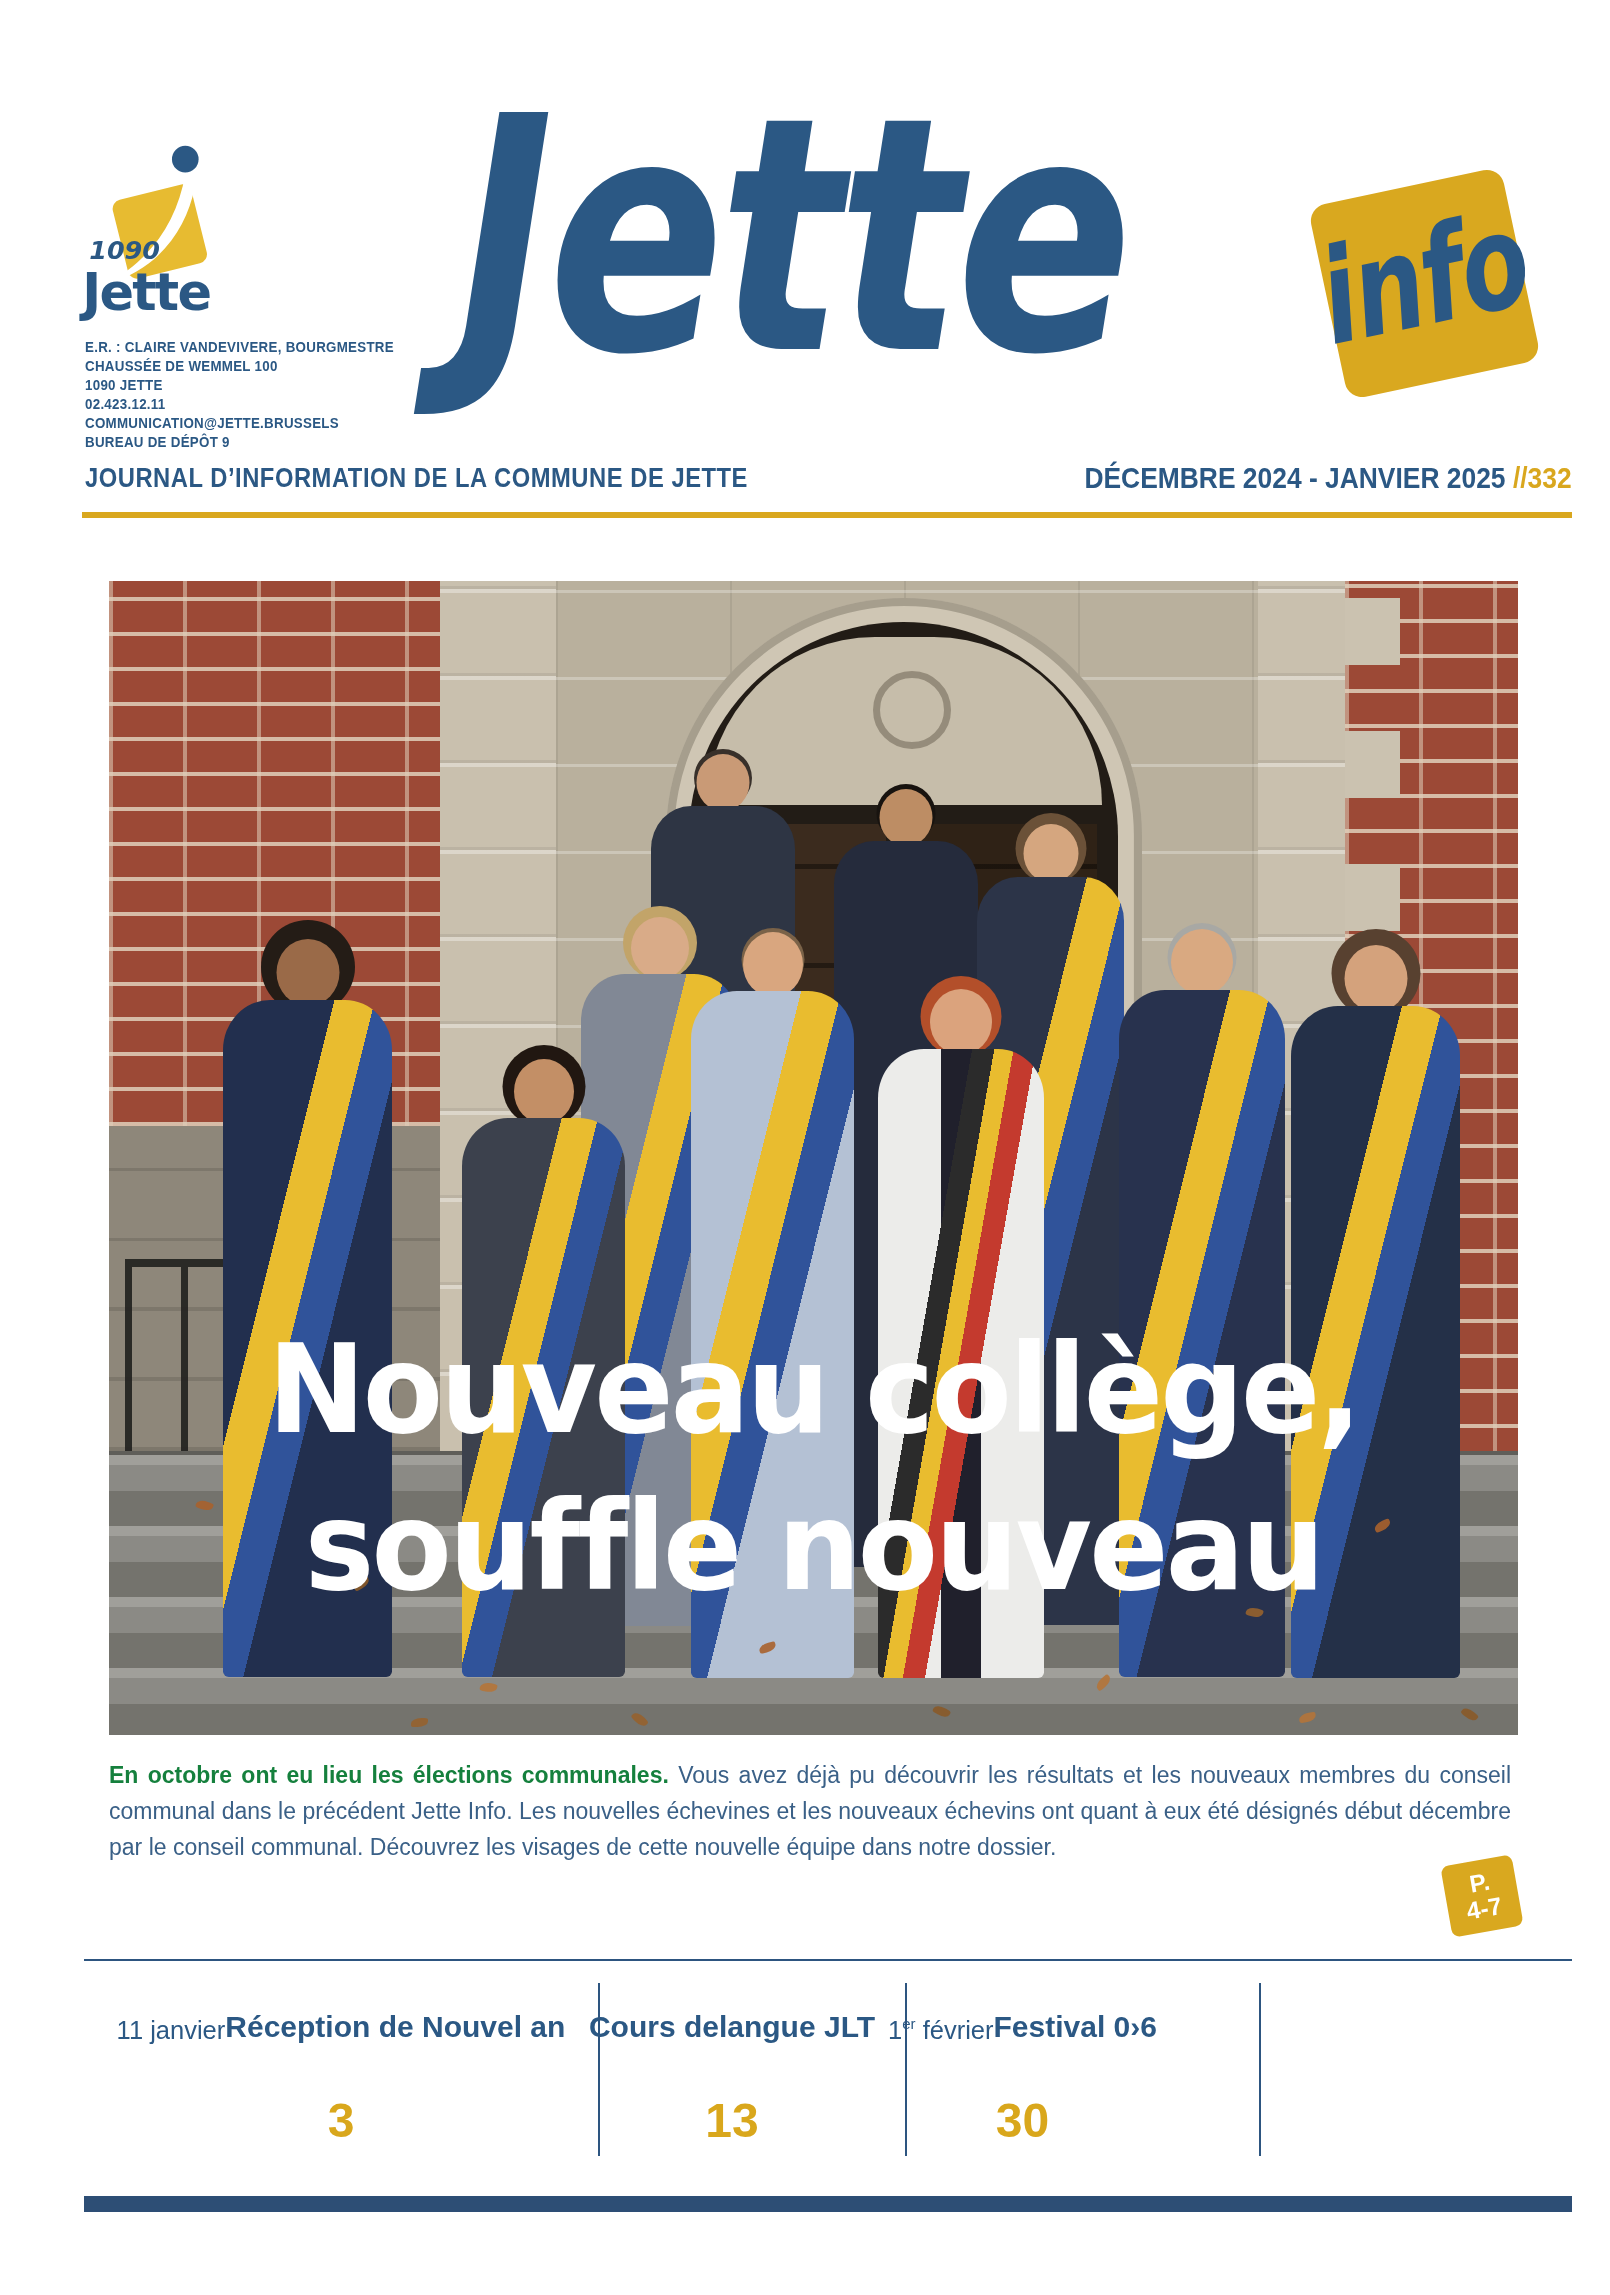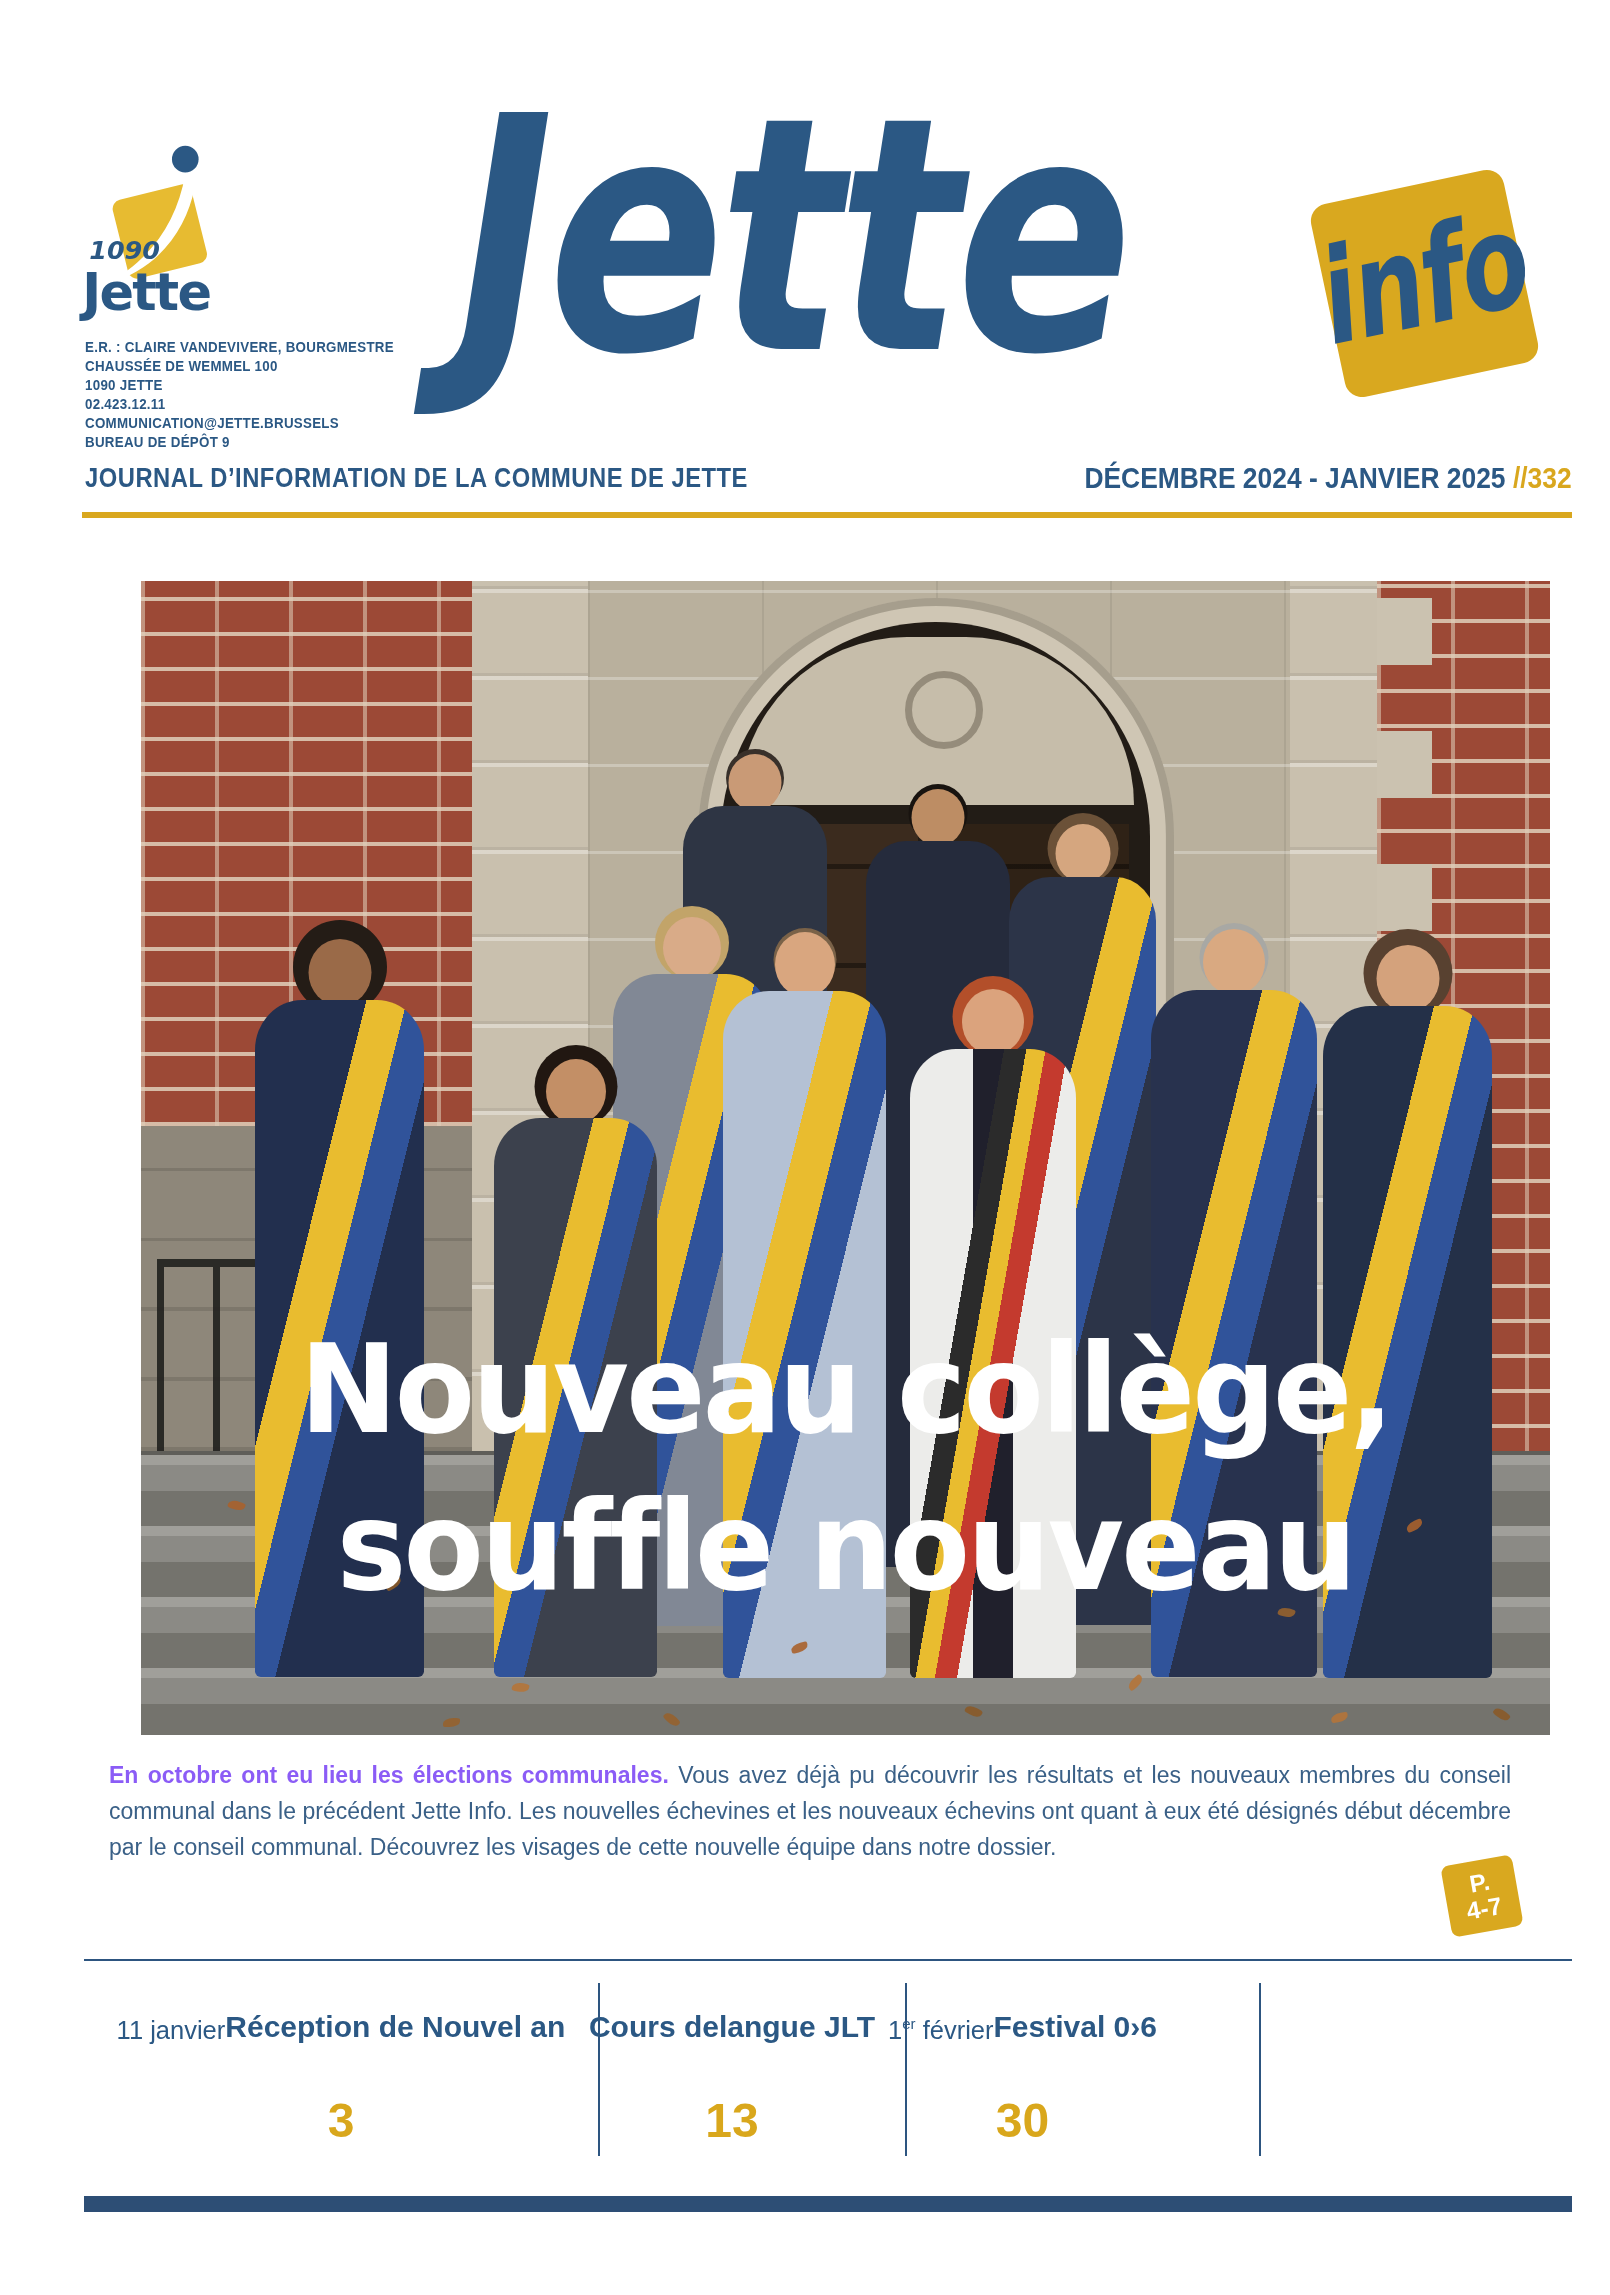--- a/index.html
+++ b/index.html
@@ -21,21 +21,21 @@
 
   .journal-line{position:absolute;left:85px;top:463px;color:#2b5884;font-weight:700;font-size:27px;
            letter-spacing:0.6px;transform:scaleX(.88);transform-origin:left top;white-space:nowrap;}
   .date-line{position:absolute;right:38px;top:461px;color:#2b5884;font-weight:700;font-size:30px;
            letter-spacing:0;transform:scaleX(.88);transform-origin:right top;white-space:nowrap;text-align:right;}
   .date-line .issue-no{color:#d9a71e;}
   .gold-rule{position:absolute;left:82px;top:512px;width:1490px;height:6.4px;background:#d9a71e;}
 
   
   .photo{position:absolute;left:109px;top:581px;width:1409px;height:1154px;overflow:hidden;
-         background:linear-gradient(#c9c0ae,#b3a996);margin-left:32px;}
+         background:linear-gradient(#c9c0ae,#b3a996);}
   .brick{background-color:#9c4936;background-image:
       repeating-linear-gradient(0deg, rgba(224,207,186,.85) 0 4.1px, rgba(0,0,0,0) 4.1px 35px),
       repeating-linear-gradient(90deg, rgba(224,207,186,.55) 0 4.1px, rgba(0,0,0,0) 4.1px 74px);}
   .brick-left{position:absolute;left:0;top:0;width:331px;height:545px;}
   .stone-base-left{position:absolute;left:0;top:545px;width:331px;height:325px;background-color:#8e877a;
       background-image:repeating-linear-gradient(0deg, rgba(0,0,0,.12) 0 3.5px, rgba(0,0,0,0) 3.5px 70px);}
   .iron-railing{position:absolute;left:16.2px;top:678px;width:250px;height:232px;
       border-top:8.1px solid #20201e;opacity:.9;
       background:repeating-linear-gradient(90deg,#20201e 0 7px,rgba(0,0,0,0) 7px 56px);}
   .stone-pillar{background-color:#c9c0ae;
@@ -71,21 +71,21 @@
   .figure .body{position:absolute;left:0;right:0;bottom:0;}
 
   .headline{position:absolute;left:0;top:730px;width:100%;text-align:center;color:#fff;
       font-family:"DejaVu Sans",sans-serif;font-weight:700;font-size:123px;line-height:1.28;
       letter-spacing:-2.9px;}
   .headline span{display:block;transform:scaleX(.95);transform-origin:center;white-space:nowrap;}
 
   
   .intro{position:absolute;left:109px;top:1757px;width:1402px;color:#3a6087;font-size:23px;
       line-height:36px;text-align:justify;margin:0;}
-  .intro strong{color:#8b5cf6;font-weight:700;}
+  .intro strong{color:#15803d;font-weight:700;}
   .page-badge{position:absolute;left:1446px;top:1860px;width:72px;height:72px;background:#d9a81f;
       border-radius:8.1px;transform:rotate(-10deg);display:flex;flex-direction:column;align-items:center;
       justify-content:center;color:#fff;font-weight:700;font-size:24.4px;line-height:1.08;}
 
   
   .events-rule{position:absolute;left:84px;top:1959px;width:1488px;height:2.3px;background:#2d5580;}
   .events{position:absolute;left:84px;top:1980px;width:1488px;height:180px;display:flex;}
   .event{display:flex;flex-direction:column;align-items:center;}
   .event.c1{width:514px;} .event.c2{width:268px;} .event.c3{width:354px;} .event.c4{width:313px;}
   .event-text{display:flex;justify-content:flex-end;align-items:center;height:93px;}

